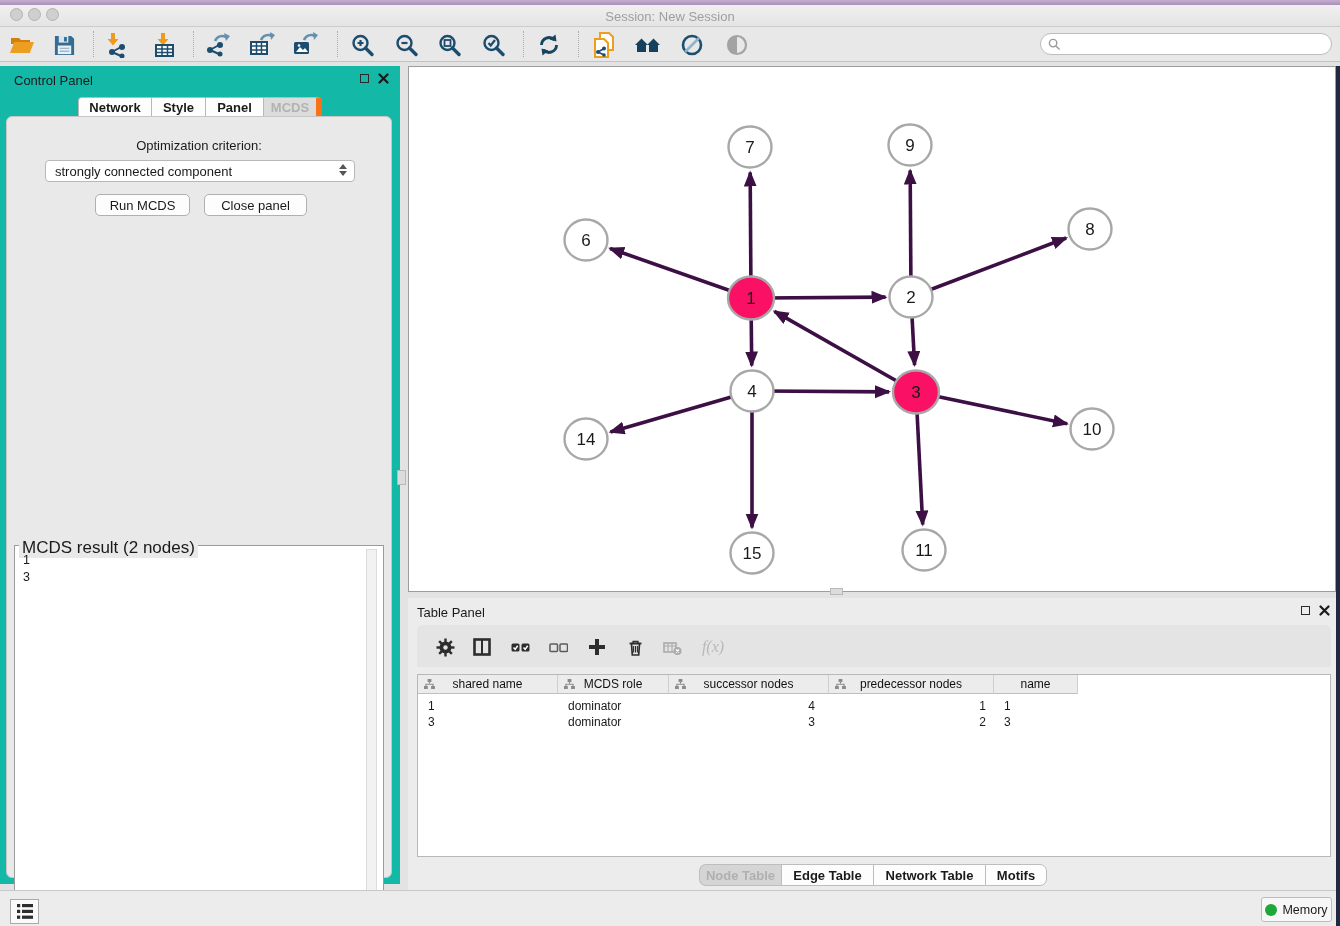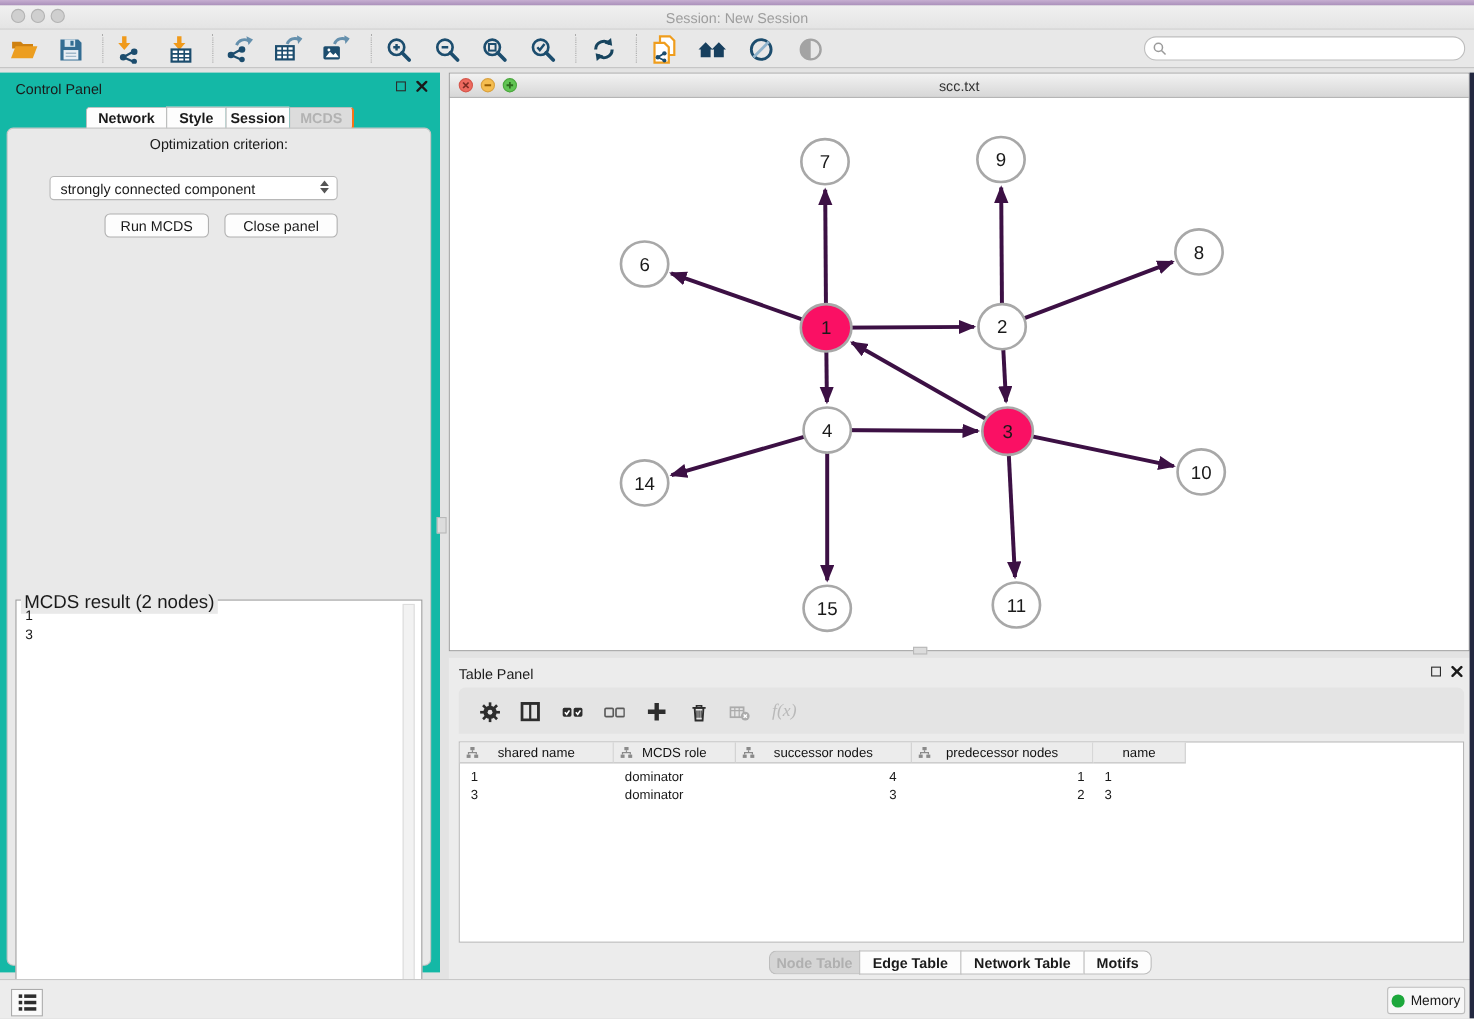--- a/index.html
+++ b/index.html
@@ -21,25 +21,25 @@
   .search-box input { border:none; outline:none; flex:1; height:18px; font-size:12px; background:transparent; font-family:"Liberation Sans",sans-serif; }
 
   
   .control-panel { left:0; top:66px; width:400px; height:818px; background:#14b8a6; }
   .panel-header { position:absolute; left:0; top:0; width:100%; height:26px; }
   .panel-title { position:absolute; left:14px; top:7px; font-size:13px; color:#1a1a1a; }
   .float-icon { position:absolute; top:8px; width:9px; height:9px; border:1.5px solid #2b2b2b; background:transparent; }
   .cp-tabs { position:absolute; left:78px; top:31px; height:21px; display:flex; }
   .cp-tab { border:1px solid #b9b9b9; border-right:none; background:#fdfdfd; font-size:13px; font-weight:bold; display:flex; align-items:center; justify-content:center; }
   .cp-tab:first-child { border-radius:4px 0 0 0; }
-  .cp-tab.last { border-right:2px solid #f97316; border-radius:0 4px 4px 0; }
+  .cp-tab.last { border-right:6px solid #f97316; border-radius:0 4px 4px 0; }
   .cp-tab.selected { background:#dcdcdc; color:#b2b2b2; }
   .cp-body { position:absolute; left:6px; top:50px; width:386px; height:762px; background:#e9e9e9; border:1px solid #c6c6c6; border-radius:6px; }
-  .opt-label { position:absolute; left:0; width:100%; top:6px; text-align:center; font-size:13px; }
-  .dropdown { position:absolute; left:38px; top:43px; width:262px; height:22px; background:#ffffff; border:1px solid #b8b8b8; border-radius:4px; display:flex; align-items:center; padding-left:9px; font-size:13px; }
+  .opt-label { position:absolute; left:0; width:100%; top:21px; text-align:center; font-size:13px; }
+  .dropdown { position:absolute; left:38px; top:43px; width:310px; height:22px; background:#ffffff; border:1px solid #b8b8b8; border-radius:4px; display:flex; align-items:center; padding-left:9px; font-size:13px; }
   .dd-stepper { position:absolute; right:7px; top:3px; display:flex; flex-direction:column; gap:2px; }
   .dd-up { width:0; height:0; border-left:4px solid transparent; border-right:4px solid transparent; border-bottom:5px solid #555; }
   .dd-down { width:0; height:0; border-left:4px solid transparent; border-right:4px solid transparent; border-top:5px solid #555; }
   .cp-btn { position:absolute; top:77px; height:22px; background:#fdfdfd; border:1px solid #b0b0b0; border-radius:5px; font-size:13px; display:flex; align-items:center; justify-content:center; }
   .mcds-fieldset { position:absolute; left:7px; top:428px; width:370px; height:377px; background:#ffffff; border:1px solid #9b9b9b; }
   .mcds-legend { position:absolute; left:4px; top:-8px; background:#e9e9e9; padding:0 3px; font-size:17px; color:#1a1a1a; }
   .mcds-lines { position:absolute; left:8px; top:6px; font-size:12.5px; line-height:17px; }
   .mcds-scroll { position:absolute; right:6px; top:3px; bottom:3px; width:11px; background:#f2f2f2; border:1px solid #dcdcdc; }
 
   
@@ -245,21 +245,21 @@
   <div class="panel-header">
     <span class="panel-title">Control Panel</span>
     <span class="float-icon" style="left:360px;"></span>
     <svg class="abs" style="left:378px; top:7px;" width="11" height="11" viewBox="0 0 11 11">
       <path d="M1.5 1.5l8 8M9.5 1.5l-8 8" stroke="#1a1a1a" stroke-width="2.2" stroke-linecap="round"></path>
     </svg>
   </div>
   <div class="cp-tabs">
     <div class="cp-tab" style="width:73px;">Network</div>
     <div class="cp-tab" style="width:54px;">Style</div>
-    <div class="cp-tab" style="width:58px;">Session</div>
+    <div class="cp-tab" style="width:58px;">Panel</div>
     <div class="cp-tab last selected" style="width:59px;">MCDS</div>
   </div>
   <div class="cp-body">
     <div class="opt-label">Optimization criterion:</div>
     <div class="dropdown">
       <span>strongly connected component</span>
       <span class="dd-stepper">
           <span class="dd-up"></span>
           <span class="dd-down"></span>
         </span>
@@ -271,38 +271,20 @@
       <div class="mcds-lines">
         <div>1</div>
         <div>3</div>
       </div>
       <div class="mcds-scroll"></div>
     </div>
   </div>
 </div>
 
 <div class="abs net-window">
-  <div class="net-titlebar">
-    <span class="traffic" style="left:8px; background:#ed6a5f; border:1px solid #d5554a;">
-      <svg width="7" height="7" viewBox="0 0 7 7">
-          <path d="M1 1l5 5M6 1L1 6" stroke="#7c2b23" stroke-width="1.6"></path>
-        </svg>
-    </span>
-    <span class="traffic" style="left:28px; background:#f5bd4f; border:1px solid #d9a13f;">
-      <svg width="7" height="7" viewBox="0 0 7 7">
-          <path d="M0.5 3.5h6" stroke="#985e00" stroke-width="1.8"></path>
-        </svg>
-    </span>
-    <span class="traffic" style="left:48px; background:#61c454; border:1px solid #4aa73c;">
-      <svg width="7" height="7" viewBox="0 0 7 7">
-          <path d="M3.5 0.5v6M0.5 3.5h6" stroke="#2d6a1f" stroke-width="1.6"></path>
-        </svg>
-    </span>
-    <div class="net-title">scc.txt</div>
-  </div>
   <div class="net-canvas">
     <svg width="926" height="502" viewBox="0 0 926 502">
       <defs>
         <marker id="arrowhead" markerUnits="userSpaceOnUse" markerWidth="18" markerHeight="14" refX="14" refY="6.5" orient="auto">
           <path d="M0,0 L16,6.5 L0,13 Z" fill="#3c1044"></path>
         </marker>
       </defs>
     <line x1="342" y1="209" x2="341.1688704690887" y2="83.49944083239218" stroke="#3c1044" stroke-width="3.6" marker-end="url(#arrowhead)"></line>
         <line x1="342" y1="209" x2="201.05700092565348" y2="159.45640032538122" stroke="#3c1044" stroke-width="3.6" marker-end="url(#arrowhead)"></line>
         <line x1="342" y1="209" x2="476.50049803228427" y2="208.15937188729822" stroke="#3c1044" stroke-width="3.6" marker-end="url(#arrowhead)"></line>

